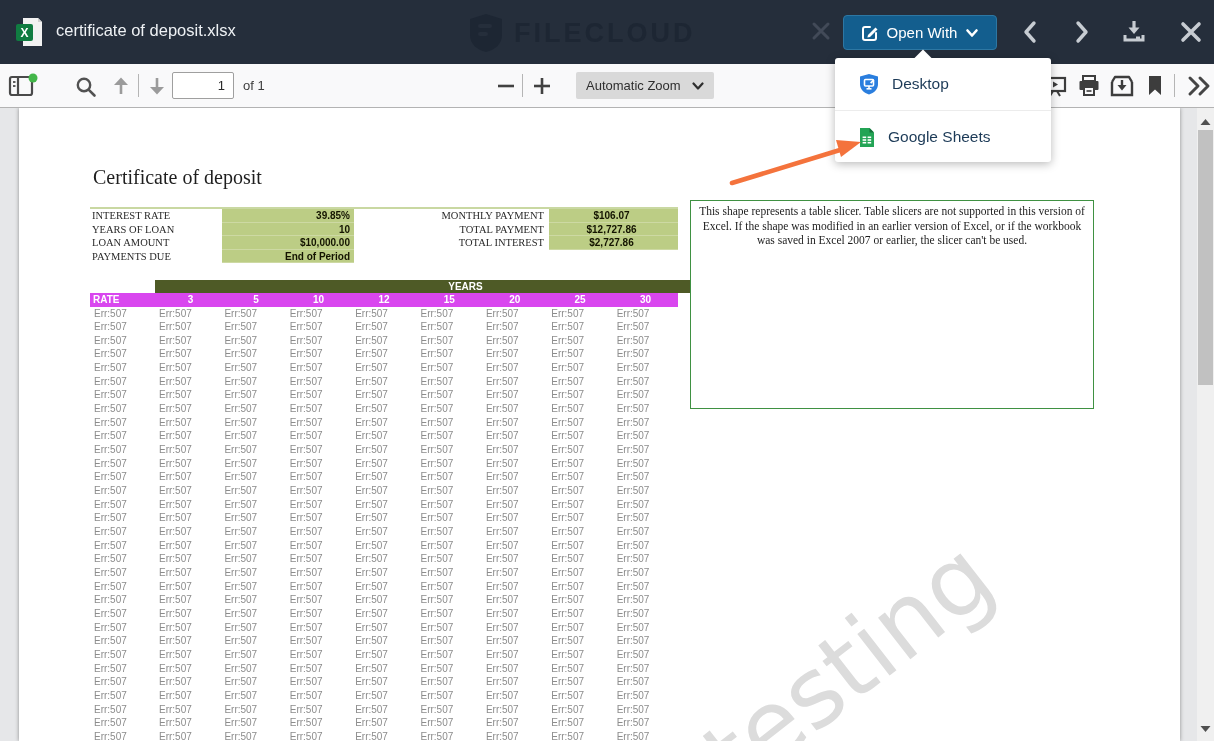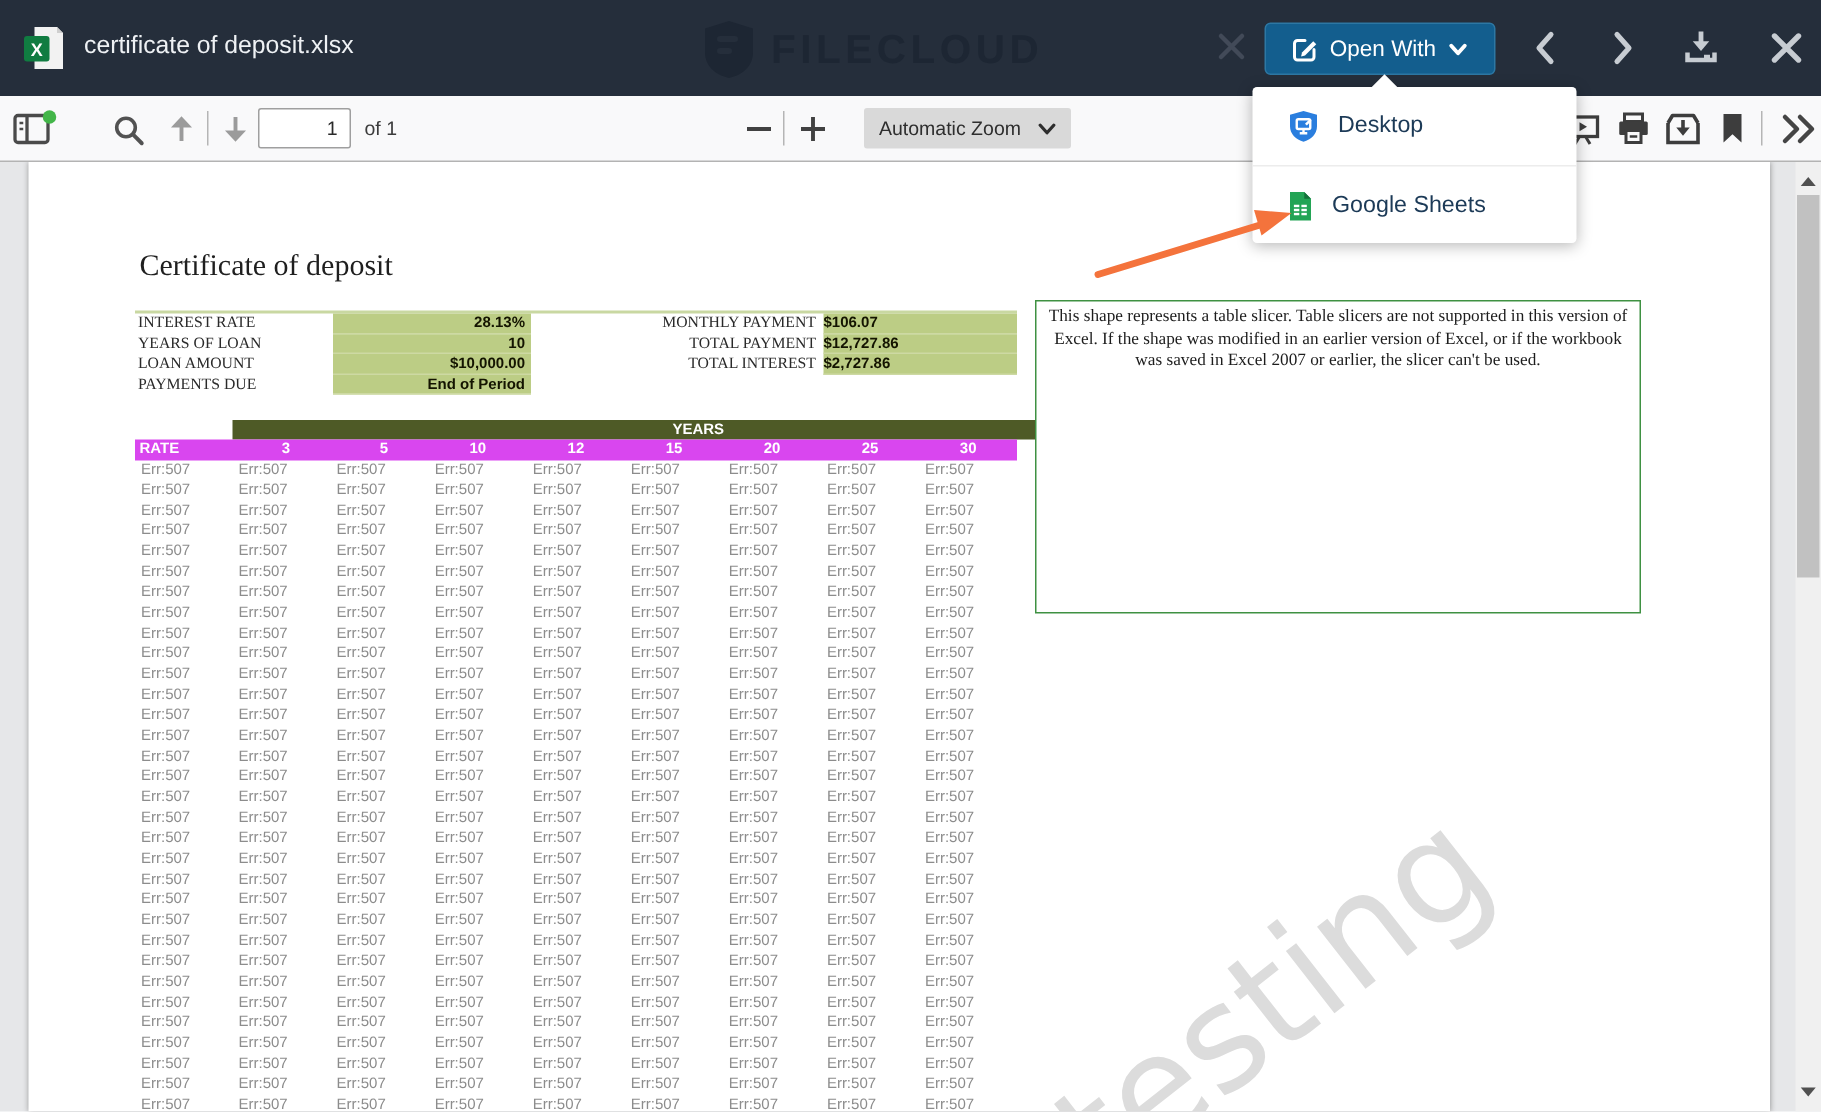--- a/index.html
+++ b/index.html
@@ -48,21 +48,21 @@
   
   .doc-title { position:absolute; left:74px; top:58px; font-family:"Liberation Serif",serif; font-size:20px; color:#1f1f1f; }
   .loan { position:absolute; left:71px; top:99px; width:588px; }
   .loan-hdr { height:14px; line-height:14px; background:#4e5a26; color:#fff; font-family:"Liberation Serif",serif; font-weight:bold; font-size:11px; padding-left:3px; }
   .loan-sep { height:2px; background:#c9d8a2; }
   .loan-row { display:flex; height:13.5px; line-height:13.5px; white-space:nowrap; }
   .ll { width:132px; font-family:"Liberation Serif",serif; font-size:10.5px; color:#2a2a2a; padding-left:2px; }
   .lv { width:132px; background:#bccd85; text-align:right; padding-right:4px; font-size:10px; font-weight:bold; color:#141400; border-bottom:1px solid #cdd9a3; }
   .rl { width:193px; text-align:right; font-family:"Liberation Serif",serif; font-size:10.5px; color:#2a2a2a; padding-right:3px; }
   .rgap { width:2px; }
-  .rv { width:129px; background:#bccd85; text-align:left; padding-right:4px; font-size:10px; font-weight:bold; color:#141400; border-bottom:1px solid #cdd9a3; }
+  .rv { width:129px; background:#bccd85; text-align:center; padding-right:4px; font-size:10px; font-weight:bold; color:#141400; border-bottom:1px solid #cdd9a3; }
   .rv.empty, .lv.empty { background:transparent; border-bottom:none; }
 
   .years { position:absolute; left:71px; top:172px; width:588px; }
   .years-span { margin-left:65px; width:621px; height:13px; line-height:13px; background:#4e5a26; color:#fff; font-size:10px; font-weight:bold; text-align:center; }
   .grid9 { display:grid; grid-template-columns:65px repeat(8,1fr); }
   .years-head { background:#d946ef; height:13.5px; line-height:13.5px; color:#fff; font-size:10px; font-weight:bold; }
   .years-head .c0 { padding-left:3px; }
   .years-head .cn { text-align:right; padding-right:27px; }
   .err-row { height:13.66px; line-height:13.66px; }
   .err-cell { font-size:10px; color:#8c8c8c; padding-left:4px; white-space:nowrap; }
@@ -232,21 +232,21 @@
 </div>
 
 <div class="page">
   <div class="doc-title">Certificate of deposit</div>
 
   <div class="loan">
     <div class="loan-sep"></div>
     <div id="loan-rows">
         <div class="loan-row">
           <div class="ll">INTEREST RATE</div>
-          <div class="lv">28.13%</div>
+          <div class="lv">39.85%</div>
           <div class="rl">MONTHLY PAYMENT</div>
           <div class="rgap"></div>
           <div class="rv">$106.07</div>
         </div>
         <div class="loan-row">
           <div class="ll">YEARS OF LOAN</div>
           <div class="lv">10</div>
           <div class="rl">TOTAL PAYMENT</div>
           <div class="rgap"></div>
           <div class="rv">$12,727.86</div>

